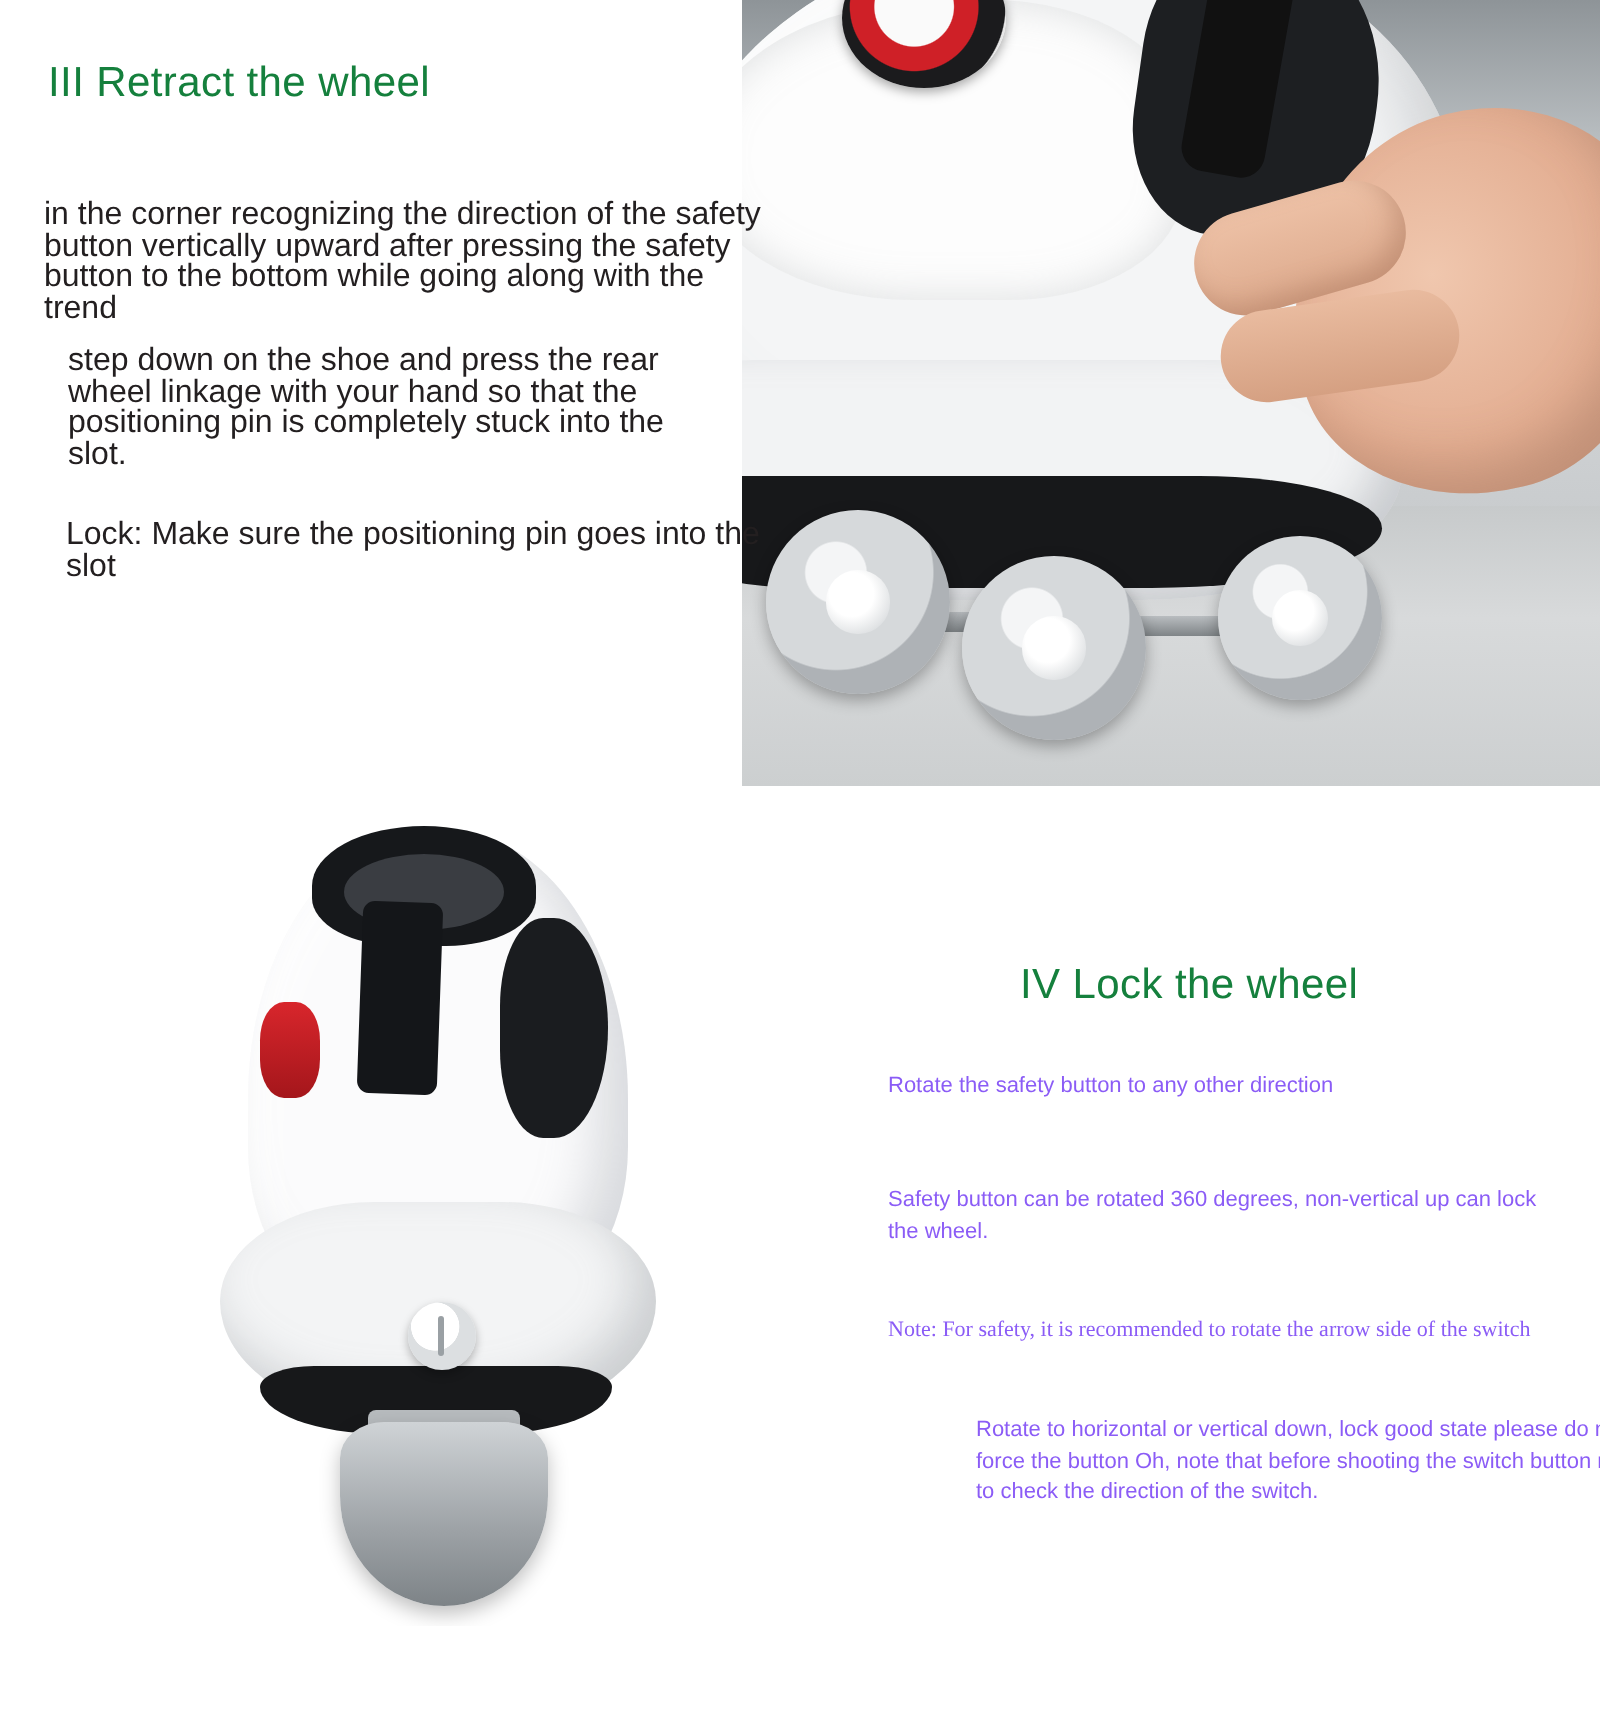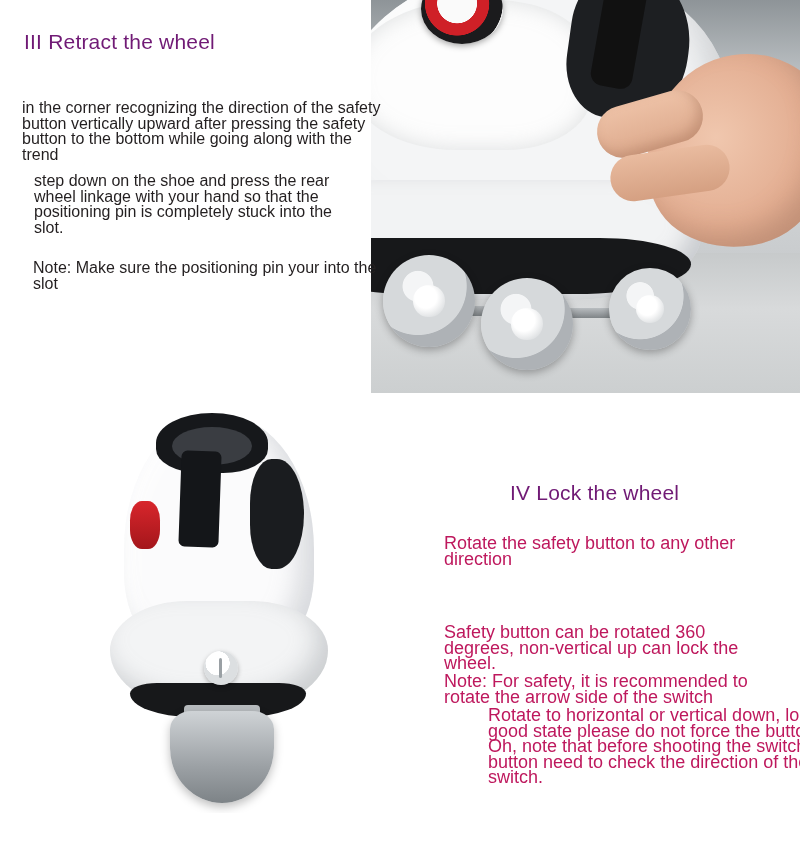--- a/index.html
+++ b/index.html
@@ -27,21 +27,21 @@
   .iii-text {
     position: absolute;
     left: 0;
     top: 0;
     width: 400px;
     z-index: 3;
   }
   .heading {
     font-size: 21px;
     font-weight: 400;
-    color: #701a75;
+    color: #15803d;
     letter-spacing: 0.2px;
   }
   .heading-iii {
     position: absolute;
     left: 24px;
     top: 30px;
   }
   .para {
     font-size: 16px;
     line-height: 15.5px;
@@ -364,27 +364,27 @@
     top: 0;
     width: 370px;
   }
   .heading-iv {
     position: absolute;
     left: 80px;
     top: 88px;
   }
   .iv-p {
     position: absolute;
-    font-size: 18px;
+    font-size: 11px;
     line-height: 15.5px;
-    color: #be185d;
+    color: #8b5cf6;
   }
   .ivp1 { left: 14px; top: 143px; width: 300px; }
-  .ivp2 { left: 14px; top: 200px; width: 330px; margin-top: 32px; }
-  .ivp3 { left: 14px; top: 281px; width: 350px; }
+  .ivp2 { left: 14px; top: 200px; width: 330px; }
+  .ivp3 { left: 14px; top: 265px; width: 350px; font-family: Liberation Serif, serif; }
   .ivp4 { left: 14px; top: 315px; width: 340px; margin-left: 44px; }
 </style>
 </head>
 <body>
 
 <div class="section-iii">
 
   <div class="photo1">
     <div class="ph1-bg"></div>
     <div class="ph1-floor"></div>
@@ -410,21 +410,21 @@
       </div>
     <div class="wheel w3">
         <span class="hub"></span>
       </div>
   </div>
 
   <div class="iii-text">
     <div class="heading heading-iii">III Retract the wheel</div>
     <div class="para p1">in the corner recognizing the direction of the safety button vertically upward after pressing the safety button to the bottom while going along with the trend</div>
     <div class="para p2">step down on the shoe and press the rear wheel linkage with your hand so that the positioning pin is completely stuck into the slot.</div>
-    <div class="para p3">Note: Make sure the positioning pin your into the slot</div>
+    <div class="para p3">Lock: Make sure the positioning pin goes into the slot</div>
   </div>
 
 </div>
 
 <div class="section-iv">
 
   <div class="photo2">
     <div class="ph2-shoe"></div>
     <div class="ph2-collar"></div>
     <div class="ph2-collar-in"></div>

